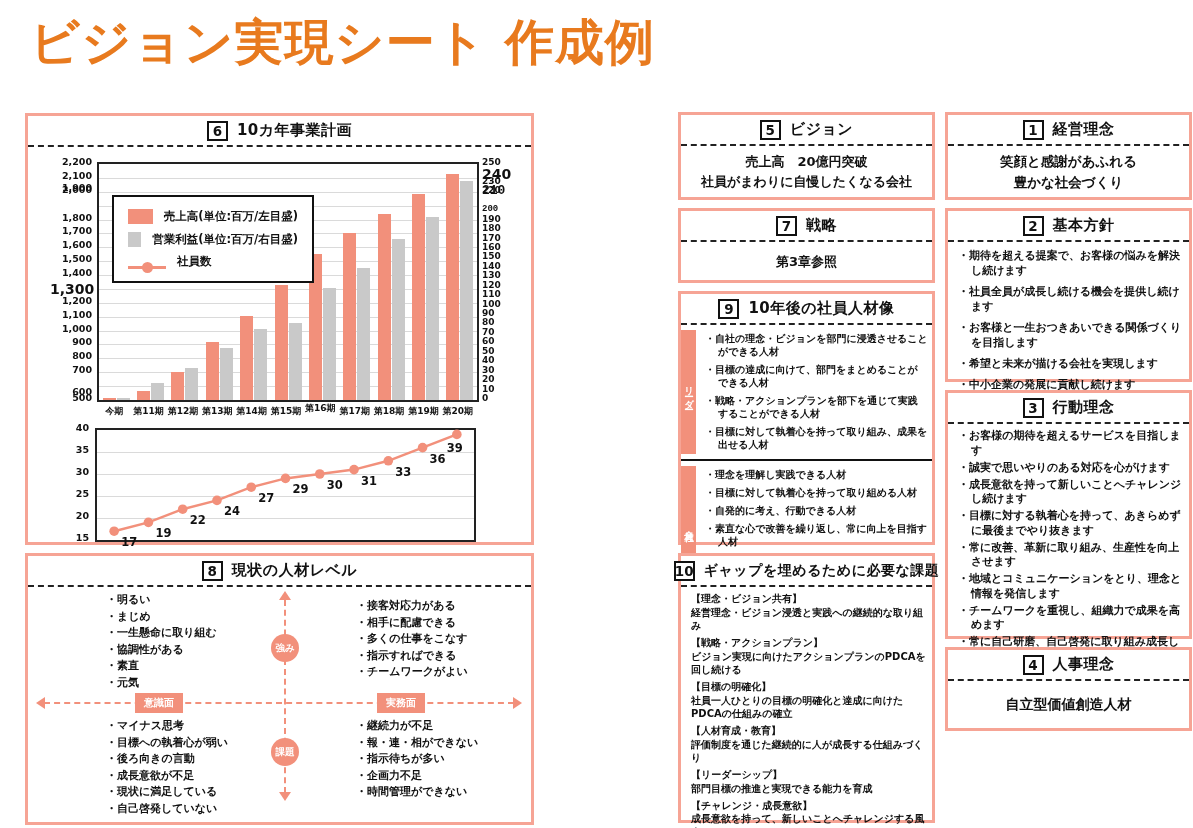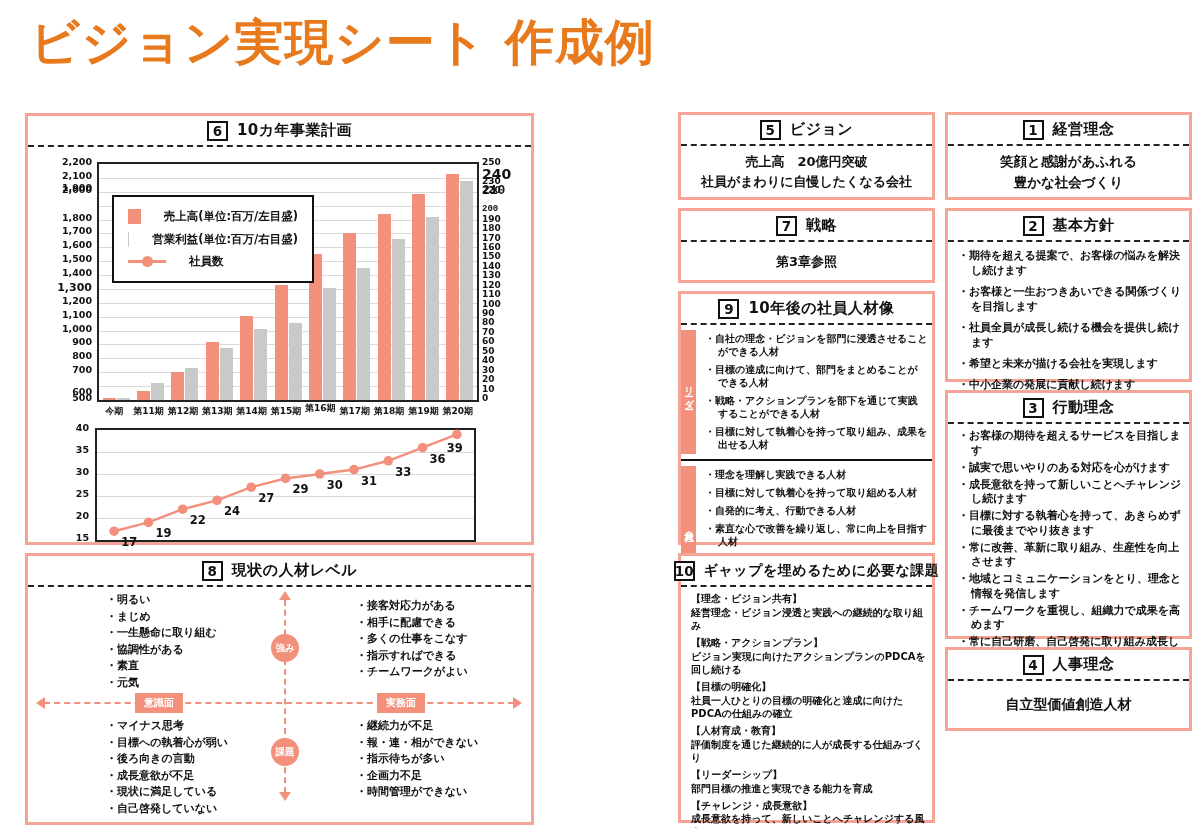--- a/index.html
+++ b/index.html
@@ -56,21 +56,21 @@
   .q-list{position:absolute;font-size:11px;line-height:16.5px;white-space:nowrap;}
 
   
   .chart-layer{position:absolute;inset:0;}
   .plot{position:absolute;border:2px solid #222;box-sizing:content-box;background:#fff;}
   .gridline{position:absolute;left:0;right:0;height:1px;background:#dadada;}
   .bar{position:absolute;bottom:0;width:13px;}
   .axlab{position:absolute;font-weight:bold;color:#111;white-space:nowrap;}
   .legend{position:absolute;border:2px solid #111;background:#fff;display:flex;flex-direction:column;
         justify-content:space-evenly;padding:4px 14px;box-sizing:border-box;z-index:5;}
-  .legend-row{display:flex;align-items:center;gap:23px;}
+  .legend-row{display:flex;align-items:flex-end;gap:11px;}
   .legend-row .lab{font-size:11.5px;font-weight:bold;white-space:nowrap;}
   .sw-bar{width:38px;height:15px;}
   .sw-line{width:38px;height:3px;position:relative;}
   .sw-line i{position:absolute;left:14px;top:-4px;width:11px;height:11px;border-radius:50%;display:block;}
 </style>
 </head>
 <body>
 
 <div class="page">
 
@@ -123,21 +123,21 @@
           <div class="bar" style="left: 361.318px; height: 219.008px; background: rgb(201, 201, 201);"></div>
         </div>
         <div class="axlab" style="left: 22px; top: 276px; width: 42px; text-align: right; font-size: 9.5px;">500</div>
         <div class="axlab" style="left: 22px; top: 262.118px; width: 42px; text-align: right; font-size: 9.5px; margin-top: 8px;">600</div>
         <div class="axlab" style="left: 22px; top: 248.235px; width: 42px; text-align: right; font-size: 9.5px;">700</div>
         <div class="axlab" style="left: 22px; top: 234.353px; width: 42px; text-align: right; font-size: 9.5px;">800</div>
         <div class="axlab" style="left: 22px; top: 220.471px; width: 42px; text-align: right; font-size: 9.5px;">900</div>
         <div class="axlab" style="left: 22px; top: 206.588px; width: 42px; text-align: right; font-size: 9.5px;">1,000</div>
         <div class="axlab" style="left: 22px; top: 192.706px; width: 42px; text-align: right; font-size: 9.5px;">1,100</div>
         <div class="axlab" style="left: 22px; top: 178.824px; width: 42px; text-align: right; font-size: 9.5px;">1,200</div>
-        <div class="axlab" style="left: 22px; top: 164.941px; width: 42px; text-align: right; font-size: 11px;">1,300</div>
+        <div class="axlab" style="left: 22px; top: 164.941px; width: 42px; text-align: right; font-size: 14px;">1,300</div>
         <div class="axlab" style="left: 22px; top: 151.059px; width: 42px; text-align: right; font-size: 9.5px;">1,400</div>
         <div class="axlab" style="left: 22px; top: 137.176px; width: 42px; text-align: right; font-size: 9.5px;">1,500</div>
         <div class="axlab" style="left: 22px; top: 123.294px; width: 42px; text-align: right; font-size: 9.5px;">1,600</div>
         <div class="axlab" style="left: 22px; top: 109.412px; width: 42px; text-align: right; font-size: 9.5px;">1,700</div>
         <div class="axlab" style="left: 22px; top: 95.5294px; width: 42px; text-align: right; font-size: 9.5px;">1,800</div>
         <div class="axlab" style="left: 22px; top: 66px; width: 42px; text-align: right; font-size: 9.5px;">1,900</div>
         <div class="axlab" style="left: 22px; top: 67.7647px; width: 42px; text-align: right; font-size: 9.5px;">2,000</div>
         <div class="axlab" style="left: 22px; top: 53.8824px; width: 42px; text-align: right; font-size: 9.5px;">2,100</div>
         <div class="axlab" style="left: 22px; top: 40px; width: 42px; text-align: right; font-size: 9.5px;">2,200</div>
         <div class="axlab" style="left: 454px; top: 277px; font-size: 9px;">0</div>
@@ -380,22 +380,22 @@
     </div>
   </section>
 
   <section class="panel" style="left:945px;top:208px;width:247px;height:174px;">
     <header class="panel-header">
       <span class="num-badge">2</span>
       <span class="panel-title">基本方針</span>
     </header>
     <ul class="blist policy-list">
         <li>期待を超える提案で、お客様の悩みを解決し続けます</li>
+        <li>社員全員が成長し続ける機会を提供し続けます</li>
         <li>お客様と一生おつきあいできる関係づくりを目指します</li>
-        <li>社員全員が成長し続ける機会を提供し続けます</li>
         <li>希望と未来が描ける会社を実現します</li>
         <li>中小企業の発展に貢献し続けます</li>
       </ul>
   </section>
 
   <section class="panel" style="left:945px;top:390px;width:247px;height:249px;">
     <header class="panel-header">
       <span class="num-badge">3</span>
       <span class="panel-title">行動理念</span>
     </header>

